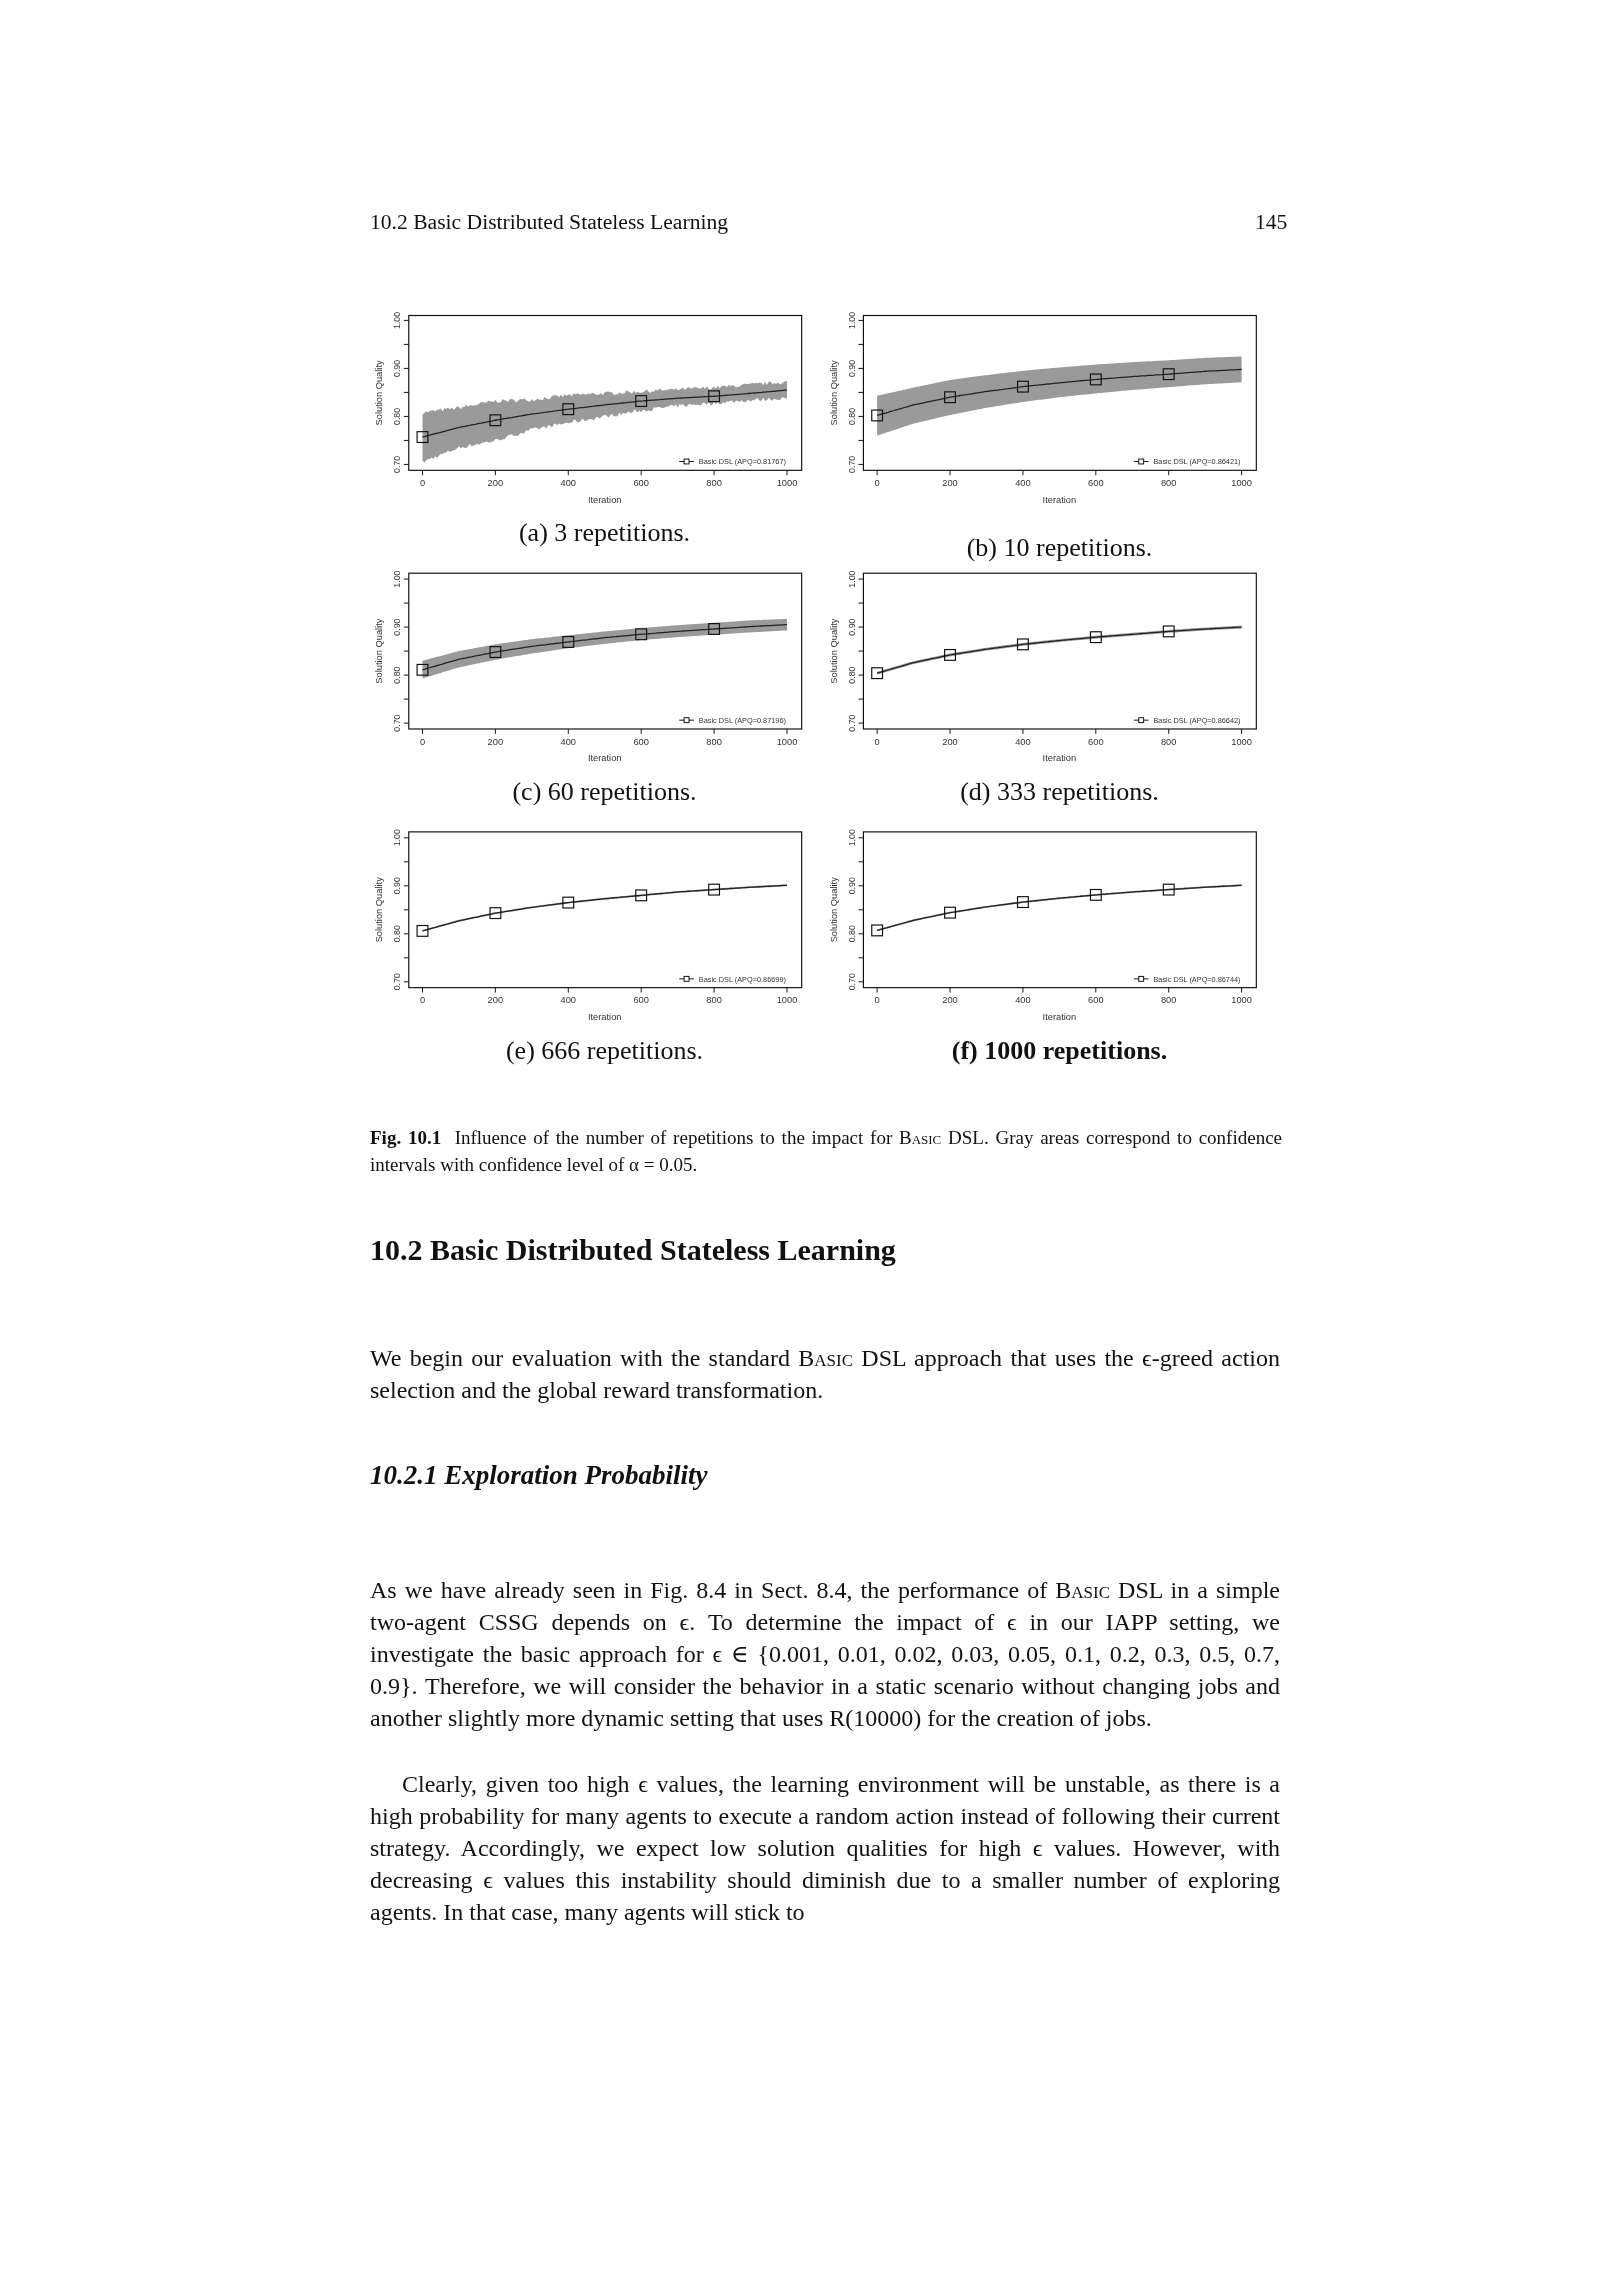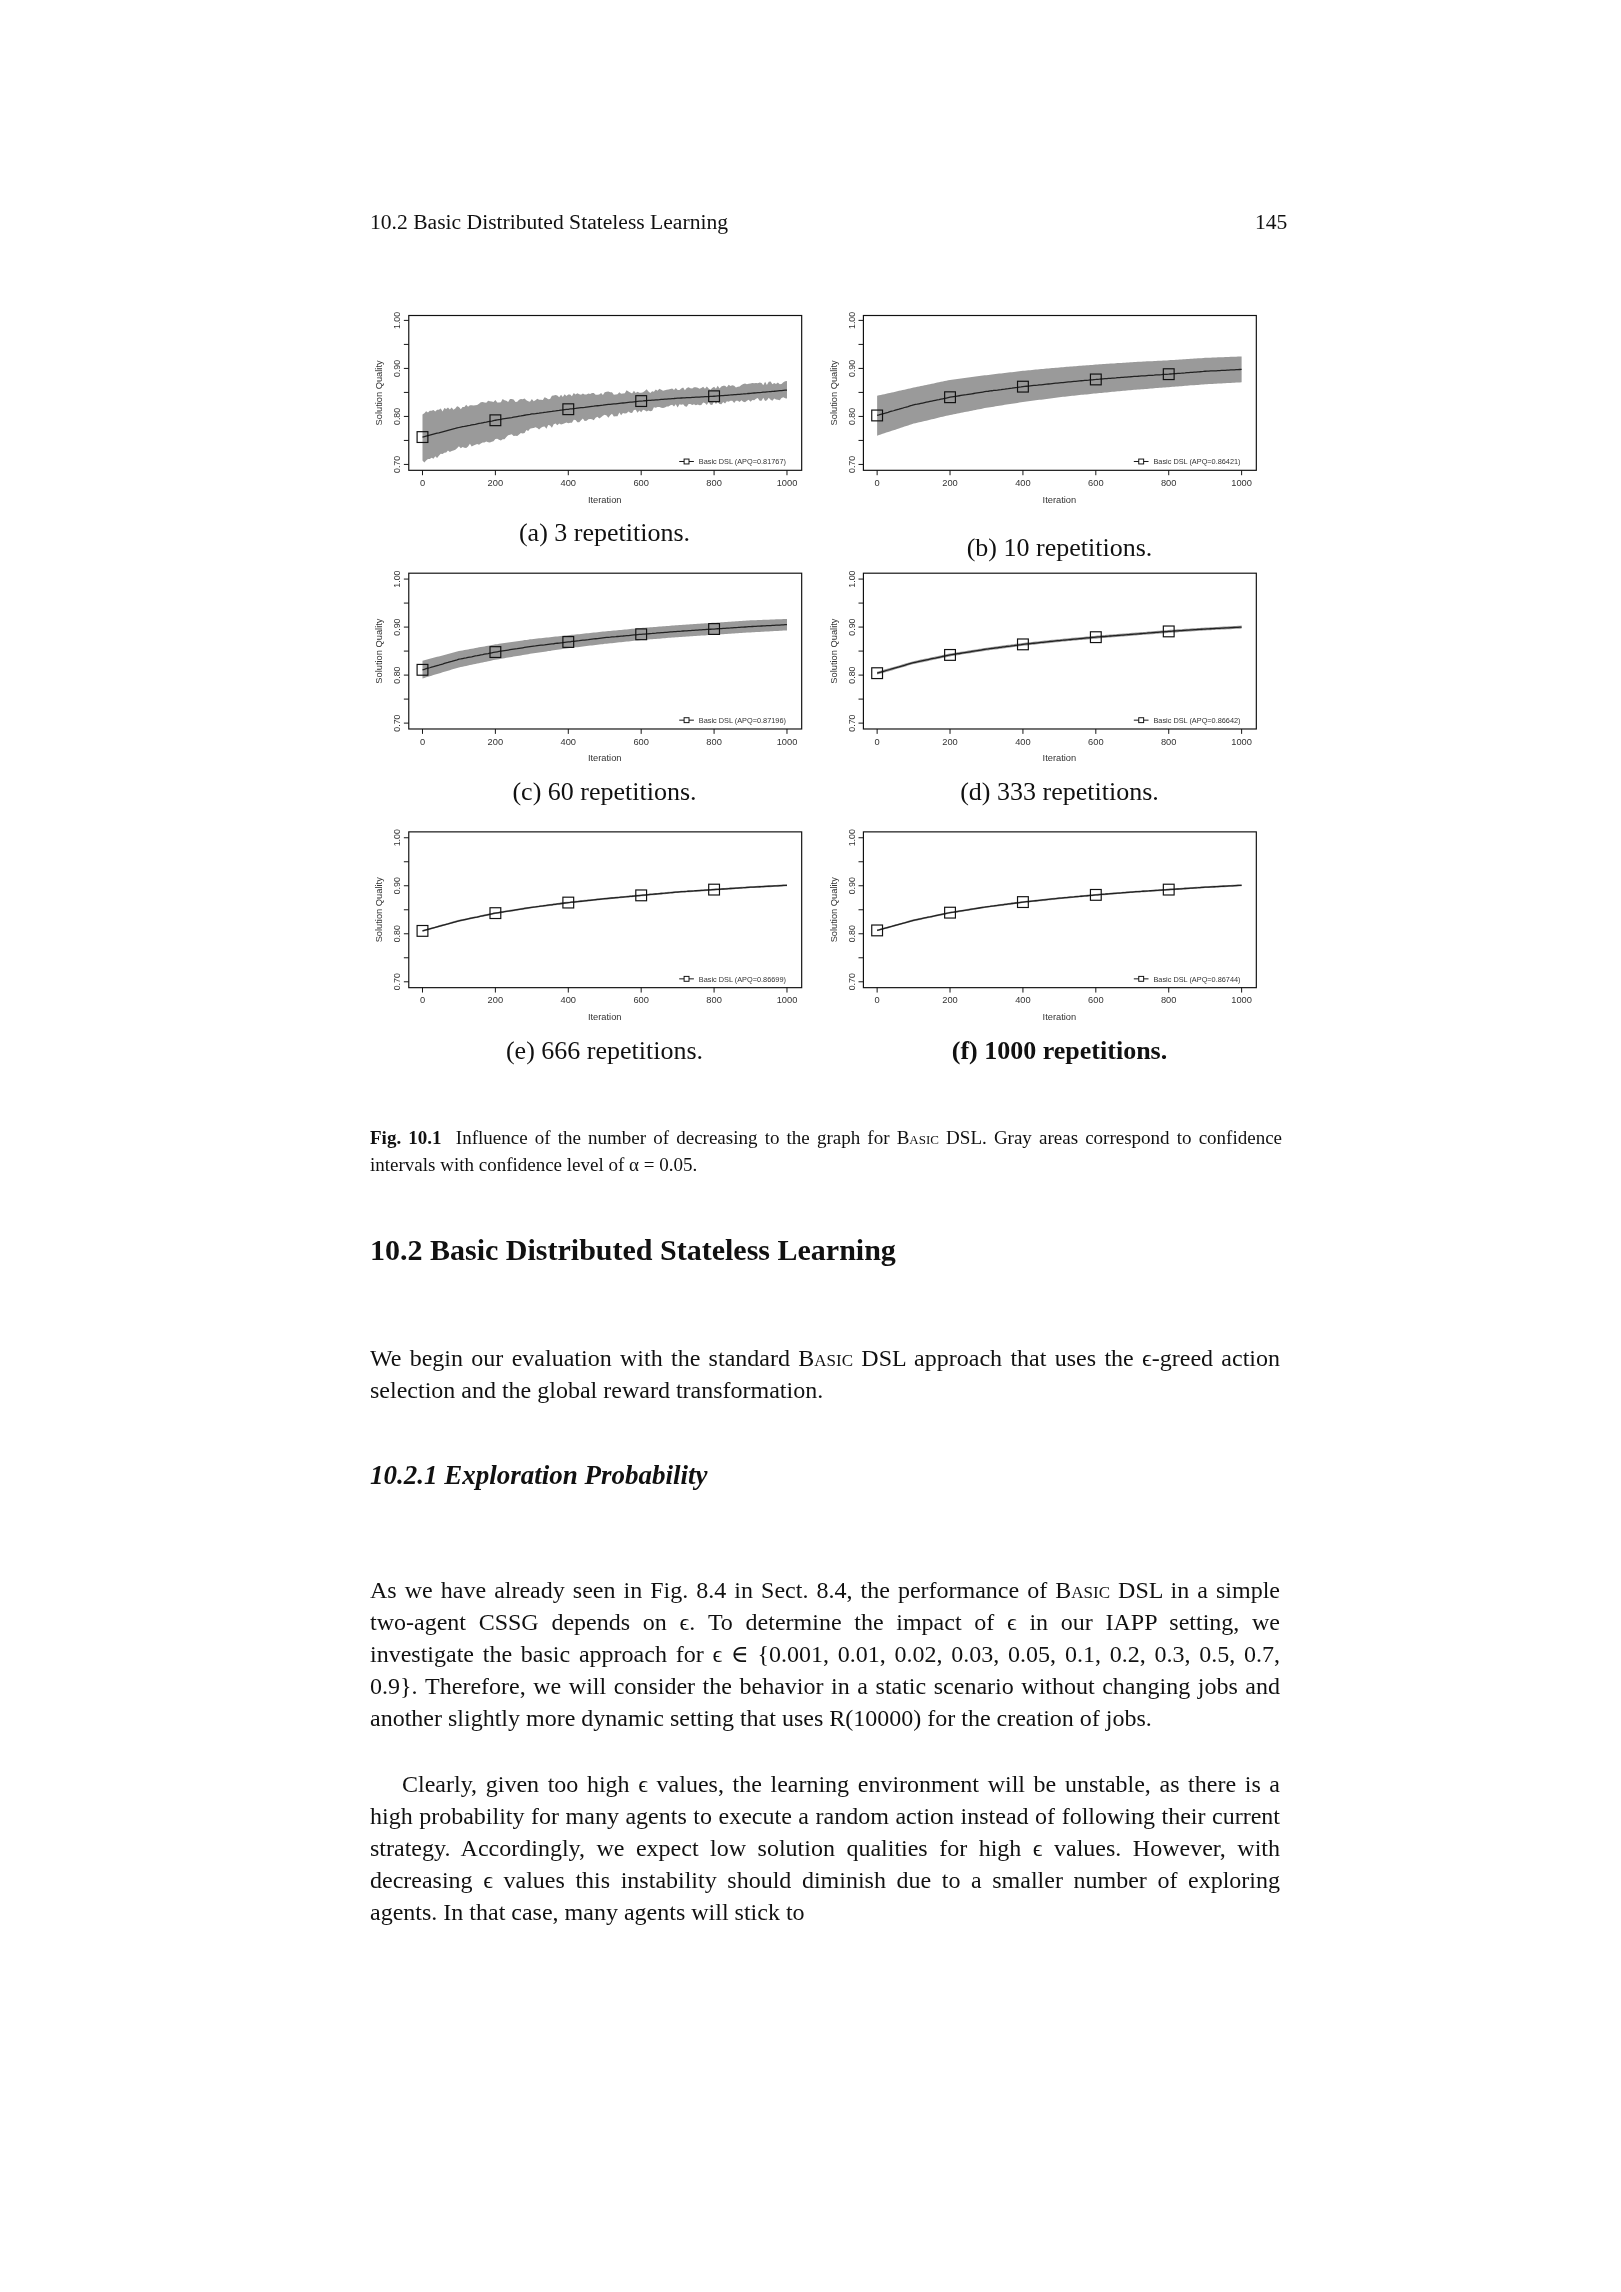--- a/index.html
+++ b/index.html
@@ -261,21 +261,21 @@
 
 <div class="abs subcap" style="left:374px; top:518px;">(a)  3 repetitions.</div>
 <div class="abs subcap" style="left:829px; top:533px;">(b)  10 repetitions.</div>
 <div class="abs subcap" style="left:374px; top:777px;">(c)  60 repetitions.</div>
 <div class="abs subcap" style="left:829px; top:777px;">(d)  333 repetitions.</div>
 <div class="abs subcap" style="left:374px; top:1036px;">(e)  666 repetitions.</div>
 <div class="abs subcap" style="left:829px; top:1036px;font-weight:bold;">(f)  1000 repetitions.</div>
 
 <div class="abs fig-caption">
   <b>Fig. 10.1</b>&nbsp;
-  <span>Influence of the number of decreasing to the graph for </span><span class="sc">Basic</span><span> DSL. Gray areas correspond to confidence intervals with confidence level of α = 0.05.</span>
+  <span>Influence of the number of repetitions to the impact for </span><span class="sc">Basic</span><span> DSL. Gray areas correspond to confidence intervals with confidence level of α = 0.05.</span>
 </div>
 
 <div class="abs section-heading">10.2  Basic Distributed Stateless Learning</div>
 
 <div class="abs para intro"><span>We begin our evaluation with the standard </span><span class="sc">Basic</span><span> DSL approach that uses the ϵ-greed action selection and the global reward transformation.</span></div>
 
 <div class="abs subsection-heading">10.2.1  Exploration Probability</div>
 
 <div class="abs para p1"><span>As we have already seen in Fig. 8.4 in Sect. 8.4, the performance of </span><span class="sc">Basic</span><span> DSL in a simple two-agent CSSG depends on ϵ. To determine the impact of ϵ in our IAPP setting, we investigate the basic approach for ϵ ∈ {0.001, 0.01, 0.02, 0.03, 0.05, 0.1, 0.2, 0.3, 0.5, 0.7, 0.9}. Therefore, we will consider the behavior in a static scenario without changing jobs and another slightly more dynamic setting that uses R(10000) for the creation of jobs.</span></div>
 

